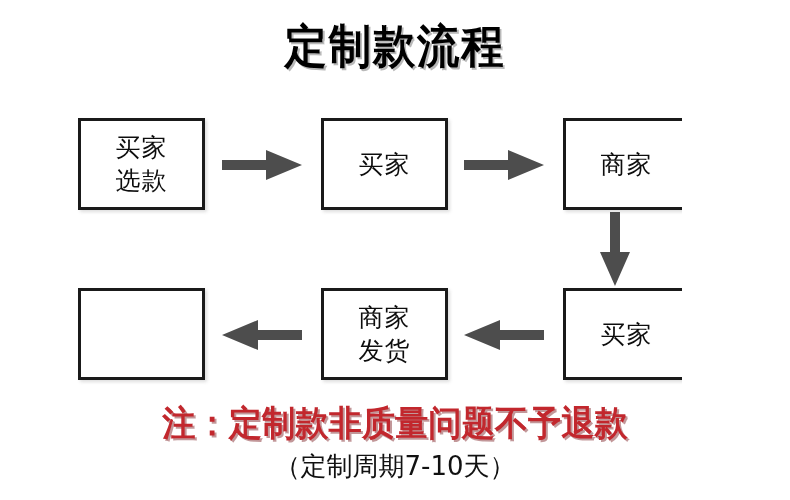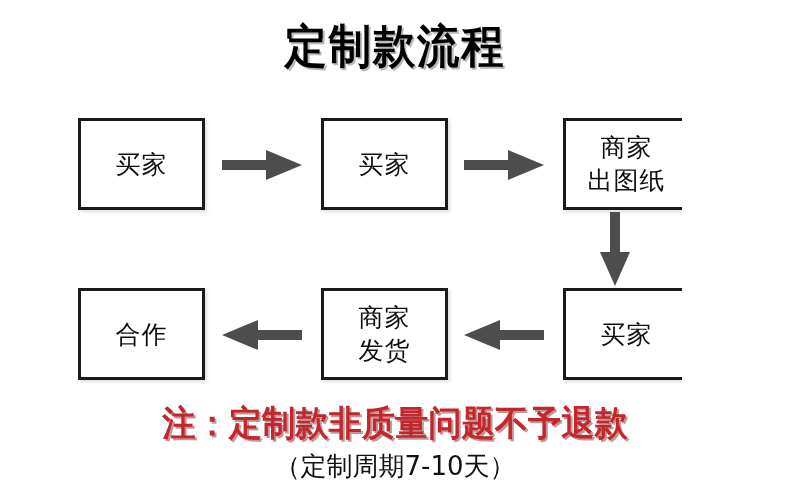--- a/index.html
+++ b/index.html
@@ -109,42 +109,41 @@
 </style>
 </head>
 <body>
 
 <div id="canvas">
 
   <div class="title">定制款流程</div>
 
   <div class="node" id="node-1">
     <div class="line">买家</div>
+    <div class="line">选款</div>
   </div>
 
   <div class="node" id="node-2">
     <div class="line">买家</div>
   </div>
 
   <div class="node" id="node-3">
     <div class="line">商家</div>
-    <div class="line">出图纸</div>
   </div>
 
   <div class="node" id="node-4">
     <div class="line">买家</div>
   </div>
 
   <div class="node" id="node-5">
     <div class="line">商家</div>
     <div class="line">发货</div>
   </div>
 
   <div class="node" id="node-6">
-    <div class="line">合作</div>
   </div>
 
   <div class="arrow" id="arrow-1">
     <svg width="80" height="34" viewBox="0 0 80 34">
       <path class="arrow-body" d="M0,12 L44,12 L44,2 L80,17 L44,32 L44,22 L0,22 Z" transform="translate(0,0)"></path>
     </svg>
   </div>
 
   <div class="arrow" id="arrow-2">
     <svg width="80" height="34" viewBox="0 0 80 34">

